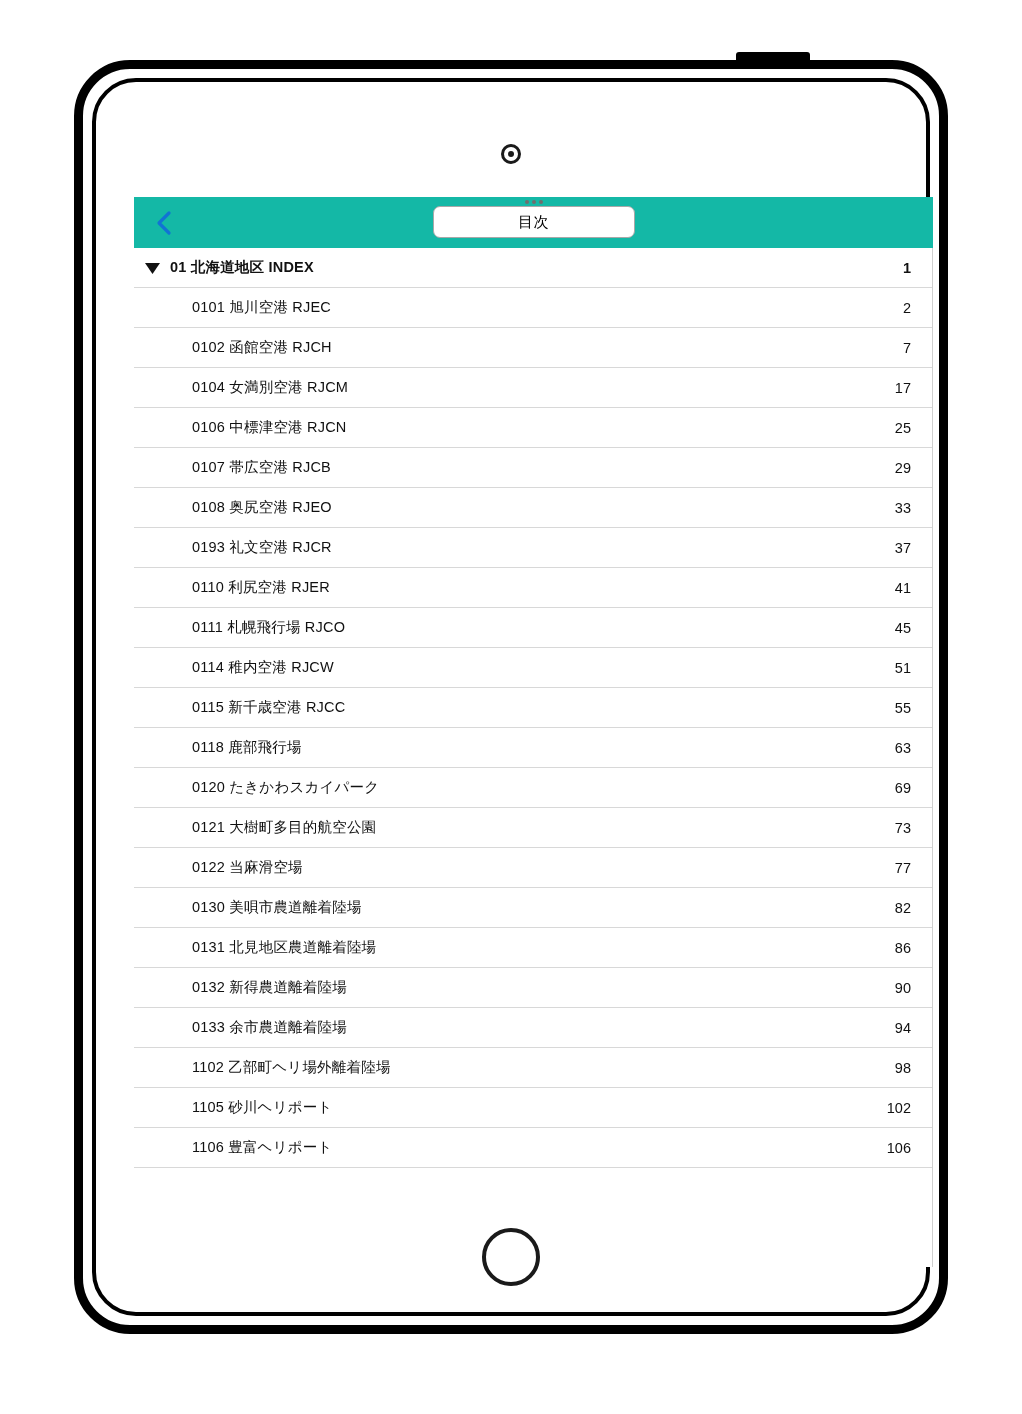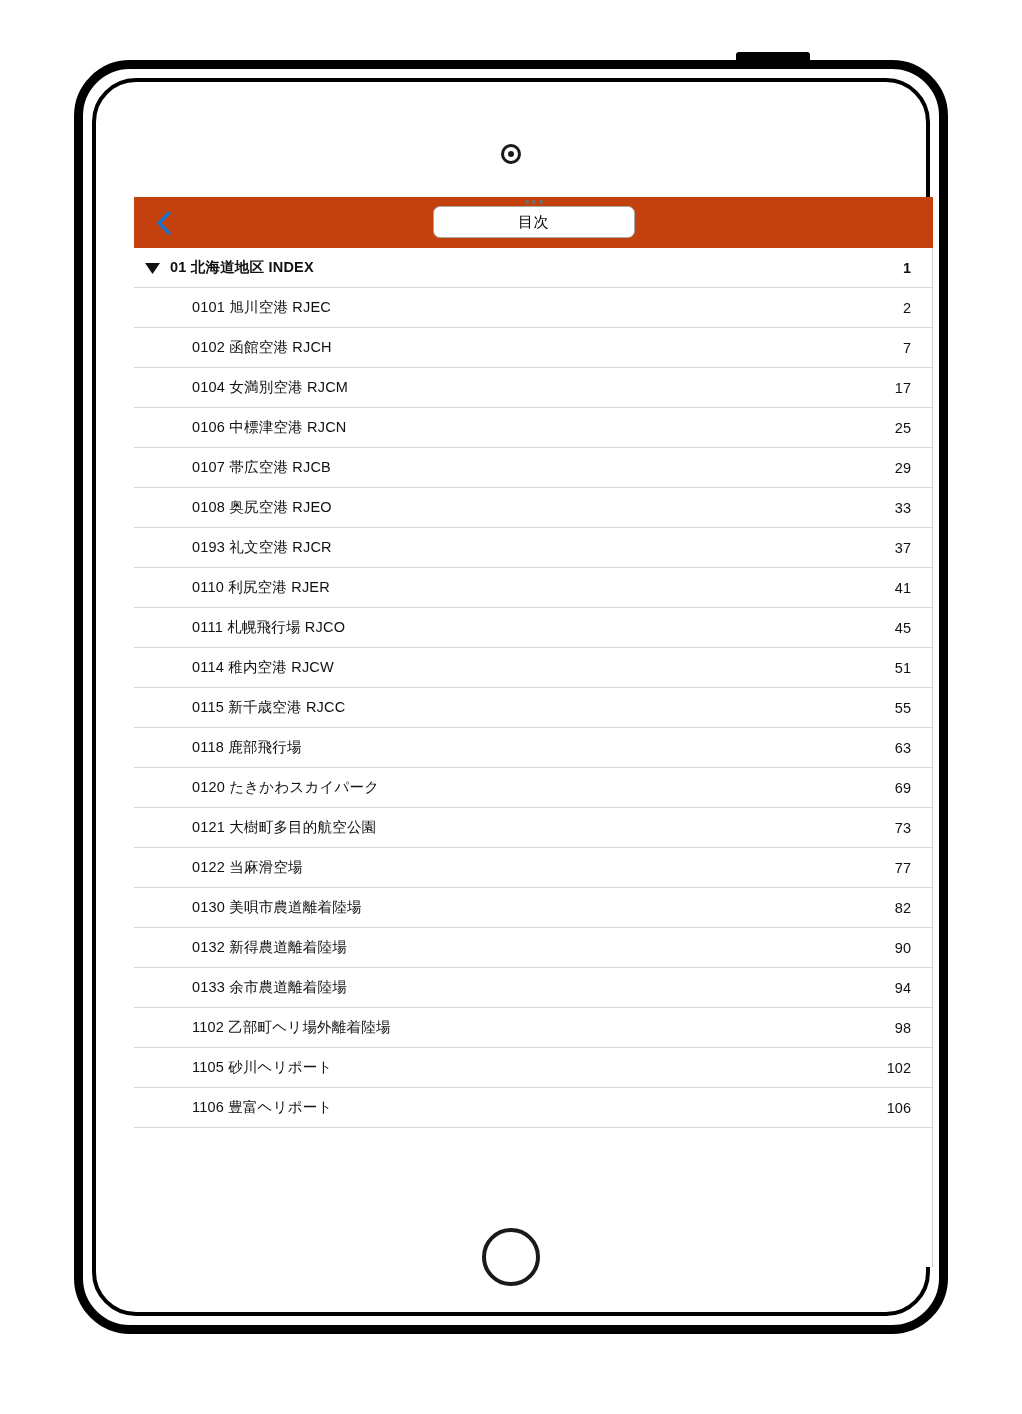--- a/index.html
+++ b/index.html
@@ -96,21 +96,21 @@
     width: 799px;
     height: 1070px;
     background: #ffffff;
     overflow: hidden;
   }
 
   
   #nav-bar {
     position: relative;
     height: 51px;
-    background: #c2410c;
+    background: #14b8a6;
     display: flex;
     align-items: center;
   }
   #back-button {
     width: 60px;
     display: flex;
     align-items: center;
     justify-content: center;
     cursor: pointer;
   }
@@ -342,20 +342,25 @@
           <span class="toc-label">0122 当麻滑空場</span>
           <span class="toc-page">77</span>
         </div>
 
         <div class="toc-row level-1">
           <span class="indent-spacer"></span>
           <span class="toc-label">0130 美唄市農道離着陸場</span>
           <span class="toc-page">82</span>
         </div>
 
+        <div class="toc-row level-1">
+          <span class="indent-spacer"></span>
+          <span class="toc-label">0131 北見地区農道離着陸場</span>
+          <span class="toc-page">86</span>
+        </div>
 
         <div class="toc-row level-1">
           <span class="indent-spacer"></span>
           <span class="toc-label">0132 新得農道離着陸場</span>
           <span class="toc-page">90</span>
         </div>
 
         <div class="toc-row level-1">
           <span class="indent-spacer"></span>
           <span class="toc-label">0133 余市農道離着陸場</span>

